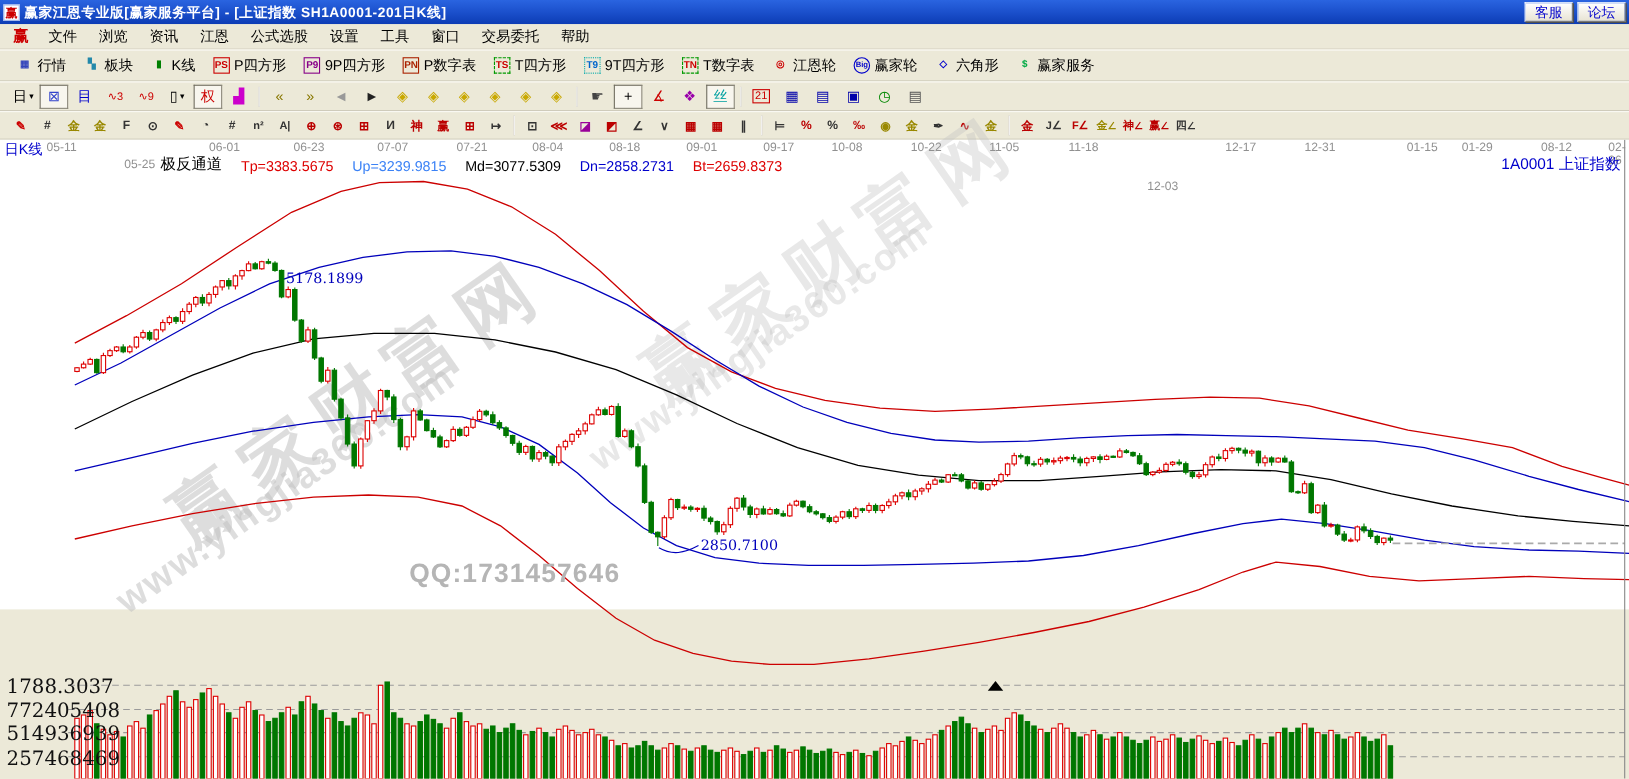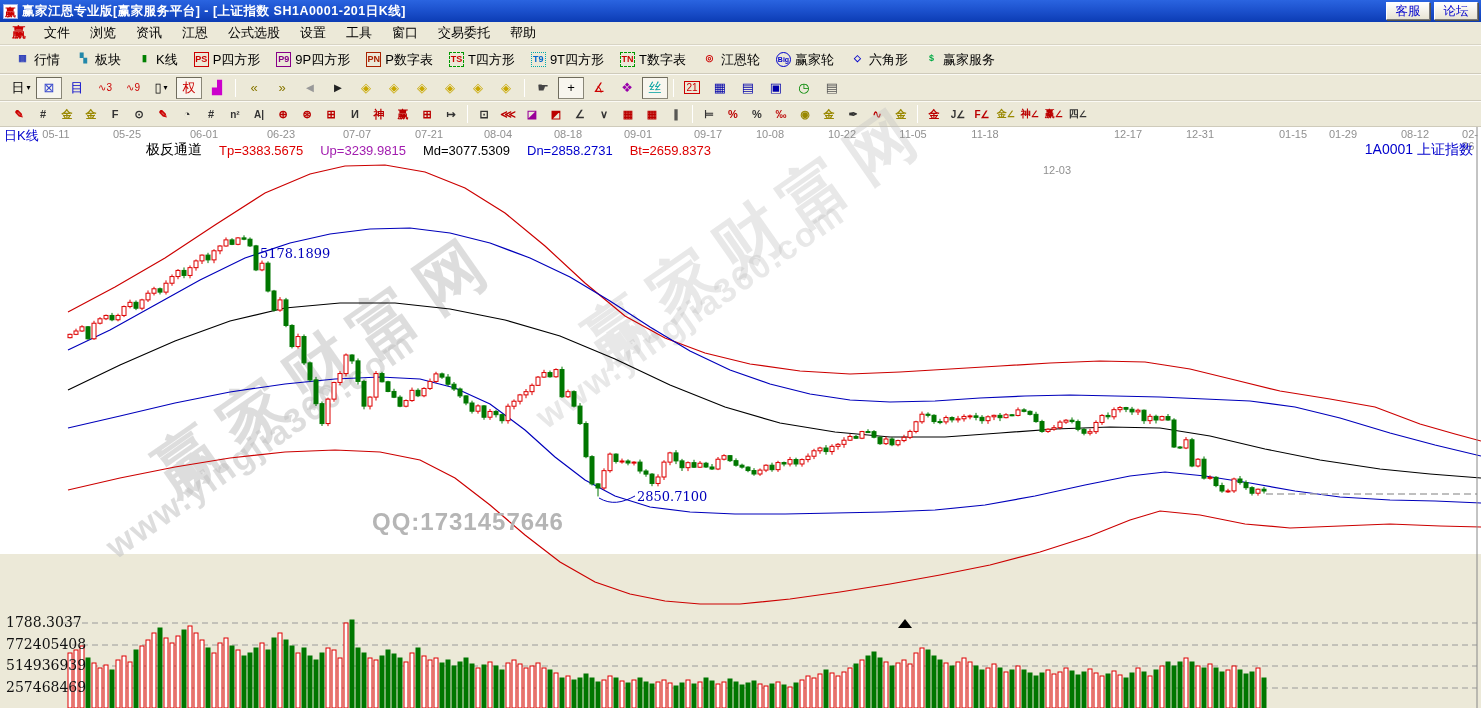--- a/index.html
+++ b/index.html
@@ -70,21 +70,21 @@
     color:#0000bb; font-size:13px; white-space:nowrap; }
   .qq-mark { position:absolute; z-index:3; font-size:24px; font-weight:bold;
     color:#b5b5b5; letter-spacing:1px; }
   .wm { position:absolute; z-index:1; color:#c3c3c3; font-weight:bold;
     white-space:nowrap; transform:translate(-50%,-50%) rotate(-35deg);
     pointer-events:none; }
   .wm1 { font-size:66px; letter-spacing:14px; opacity:.55; }
   .wm2 { font-size:34px; letter-spacing:2px; opacity:.55; }
   .wm.t2 { opacity:.38; }
   .vol-label { position:absolute; left:6px; z-index:4; width:80px;
-    font-family:"DejaVu Serif",serif; font-size:14px; color:#111; }
+    font-family:"DejaVu Serif",serif; font-size:18px; color:#111; }
 </style>
 </head>
 <body>
 
 <div class="titlebar">
   <span class="app-icon">赢</span>
   <span class="title-text">赢家江恩专业版[赢家服务平台] - [上证指数  SH1A0001-201日K线]</span>
   <span class="spacer"></span>
   <button class="tb-winbtn">客服</button>
   <button class="tb-winbtn">论坛</button>
@@ -389,21 +389,21 @@
     </button>
     <button class="tb3-btn">
       <span style="color: rgb(51, 51, 51); font-size: 10px;">四∠</span>
     </button>
   </div>
 
 <div class="chart-area">
   <div class="period-label">日K线</div>
   <div id="date-axis">
       <span class="date-tick" style="left: 56px;">05-11</span>
-      <span class="date-tick" style="left: 127px;">05-25</span>
+      <span class="date-tick" style="left: 127px; margin-top: 16px;">05-25</span>
       <span class="date-tick" style="left: 204px;">06-01</span>
       <span class="date-tick" style="left: 281px;">06-23</span>
       <span class="date-tick" style="left: 357px;">07-07</span>
       <span class="date-tick" style="left: 429px;">07-21</span>
       <span class="date-tick" style="left: 498px;">08-04</span>
       <span class="date-tick" style="left: 568px;">08-18</span>
       <span class="date-tick" style="left: 638px;">09-01</span>
       <span class="date-tick" style="left: 708px;">09-17</span>
       <span class="date-tick" style="left: 770px;">10-08</span>
       <span class="date-tick" style="left: 842px;">10-22</span>
@@ -415,21 +415,21 @@
       <span class="date-tick" style="left: 1272px; padding-left: 42px;">01-15</span>
       <span class="date-tick" style="left: 1343px;">01-29</span>
       <span class="date-tick" style="left: 1415px;">08-12</span>
       <span class="date-tick" style="left: 1470px;">02-26</span>
     </div>
 
   <div class="info-row">
     <span class="ind-name">极反通道</span>
     <span id="ind-values" style="display: inline-flex; gap: 17px;">
         <span style="color: rgb(221, 0, 0);">Tp=3383.5675</span>
-        <span style="color: #a21caf;">Up=3239.9815</span>
+        <span style="color: #3b82f6;">Up=3239.9815</span>
         <span style="color: rgb(0, 0, 0);">Md=3077.5309</span>
         <span style="color: rgb(0, 0, 204);">Dn=2858.2731</span>
         <span style="color: rgb(221, 0, 0);">Bt=2659.8373</span>
       </span>
     <span class="symbol-label">1A0001 上证指数</span>
   </div>
 
   <div class="wm wm1" style="left:325px; top:238px;">赢家财富网</div>
   <div class="wm wm2" style="left:260px; top:318px;">www.yingjia360.com</div>
   <div class="wm wm1 t2" style="left:755px; top:108px;">赢家财富网</div>

